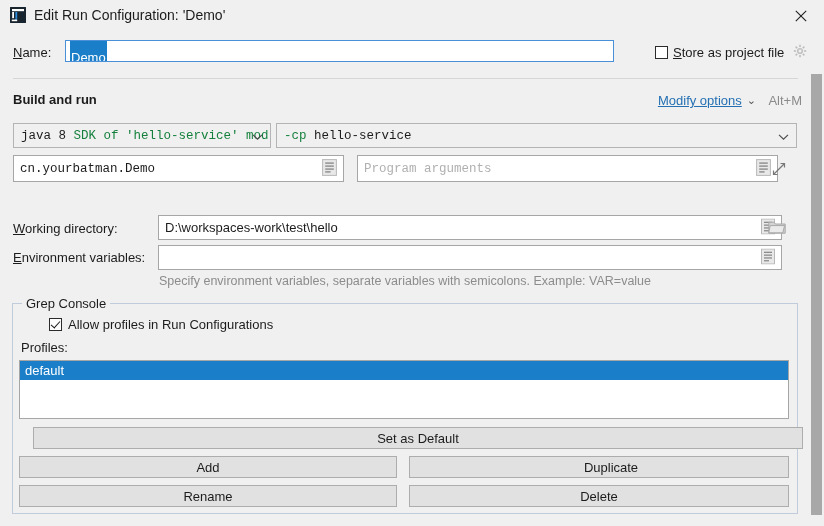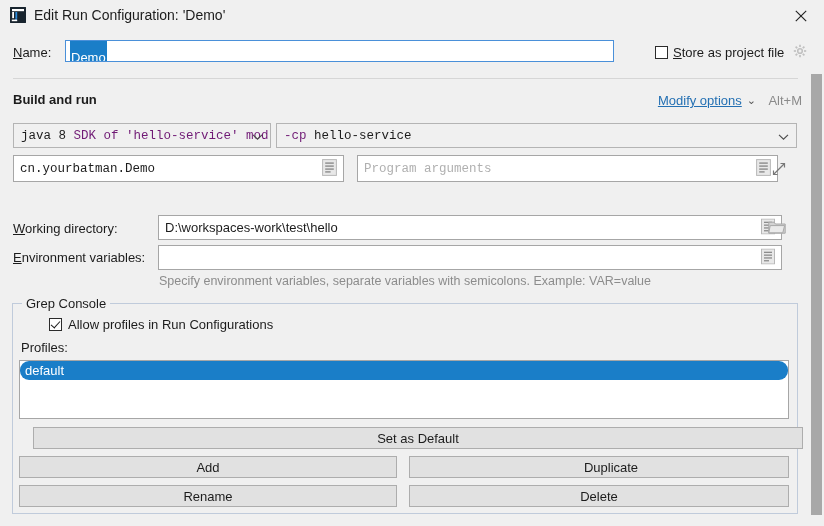--- a/index.html
+++ b/index.html
@@ -141,21 +141,21 @@
   .combo-jdk { left: 13px; top: 123px; width: 258px; }
   .combo-cp  { left: 276px; top: 123px; width: 521px; }
   .combo-text {
     font-family: "Liberation Mono", monospace;
     font-size: 12.5px;
     padding-left: 7px;
     white-space: nowrap;
     overflow: hidden;
   }
   .mono-dark { color: #1c1c1c; }
-  .mono-gray { color: #701a75; }
+  .mono-gray { color: #15803d; }
   .combo-arrow {
     position: absolute; right: 7px; top: 50%;
     transform: translateY(-50%);
     color: #4d4d4d;
   }
 
   
   .tfield {
     position: absolute;
     height: 27px;
@@ -235,21 +235,20 @@
     border: 1px solid #a6a6a6;
     background: #ffffff;
     box-sizing: border-box;
     overflow: hidden;
   }
   .list-item {
     height: 19px;
     display: flex; align-items: center;
     padding-left: 5px;
     font-size: 13px;
-    border-radius: 9px;
   }
   .list-item.selected {
     background: #1a7ec8;
     color: #ffffff;
   }
   .btn {
     position: absolute;
     border: 1px solid #adadad;
     background: #e1e1e1;
     box-sizing: border-box;

